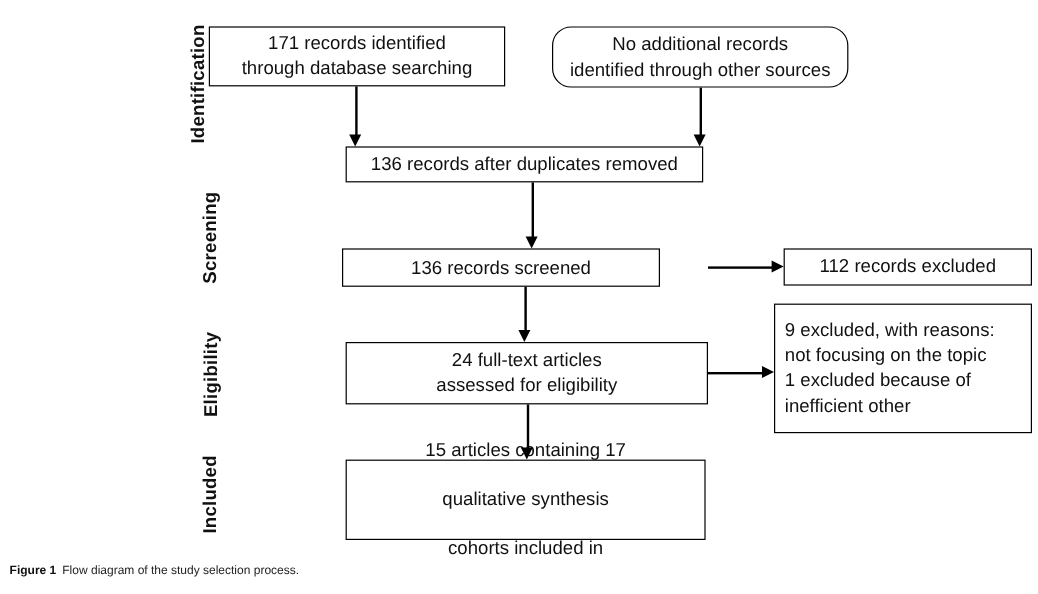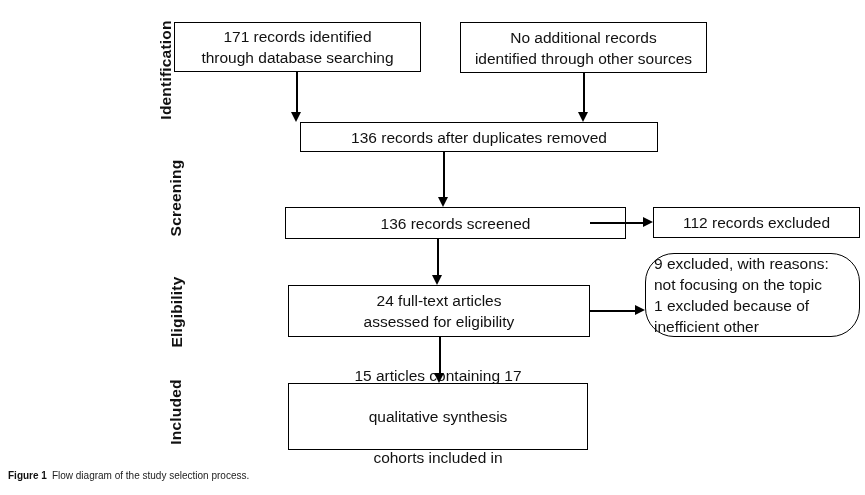--- a/index.html
+++ b/index.html
@@ -111,43 +111,43 @@
   <div class="stage-label" style="left:166px; top:70px;">Identification</div>
   <div class="stage-label" style="left:176px; top:198px;">Screening</div>
   <div class="stage-label" style="left:177px; top:312px;">Eligibility</div>
   <div class="stage-label" style="left:176px; top:412px;">Included</div>
 
   <div class="box" style="left:174px; top:22px; width:247px; height:50px;">
     <div>171 records identified</div>
     <div>through database searching</div>
   </div>
 
-  <div class="box" style="left:460px; top:22px; width:247px; height:51px;">
+  <div class="box" style="left:460px; top:22px; width:247px; height:51px;border-radius:16px;">
     <div>No additional records</div>
     <div>identified through other sources</div>
   </div>
 
-  <div class="box" style="left:300px; top:122px; width:358px; height:30px;">
+  <div class="box" style="left:288px; top:122px; width:298px; height:30px;">
     <div>136 records after duplicates removed</div>
   </div>
 
-  <div class="box" style="left:285px; top:207px; width:341px; height:32px;">
+  <div class="box" style="left:285px; top:207px; width:265px; height:32px;">
     <div>136 records screened</div>
   </div>
 
   <div class="box" style="left:653px; top:207px; width:207px; height:31px;">
     <div>112 records excluded</div>
   </div>
 
   <div class="box" style="left:288px; top:285px; width:302px; height:52px;">
     <div>24 full-text articles</div>
     <div>assessed for eligibility</div>
   </div>
 
-  <div class="box left-align" style="left:645px; top:253px; width:215px; height:84px;border-radius:29px;">
+  <div class="box left-align" style="left:645px; top:253px; width:215px; height:108px;">
     <div>9 excluded, with reasons:</div>
     <div>not focusing on the topic</div>
     <div>1 excluded because of</div>
     <div>inefficient other</div>
   </div>
 
   <div class="box" style="left:288px; top:383px; width:300px; height:67px;gap:20px;">
     <div>15 articles containing 17</div>
     <div>qualitative synthesis</div>
     <div>cohorts included in</div>

